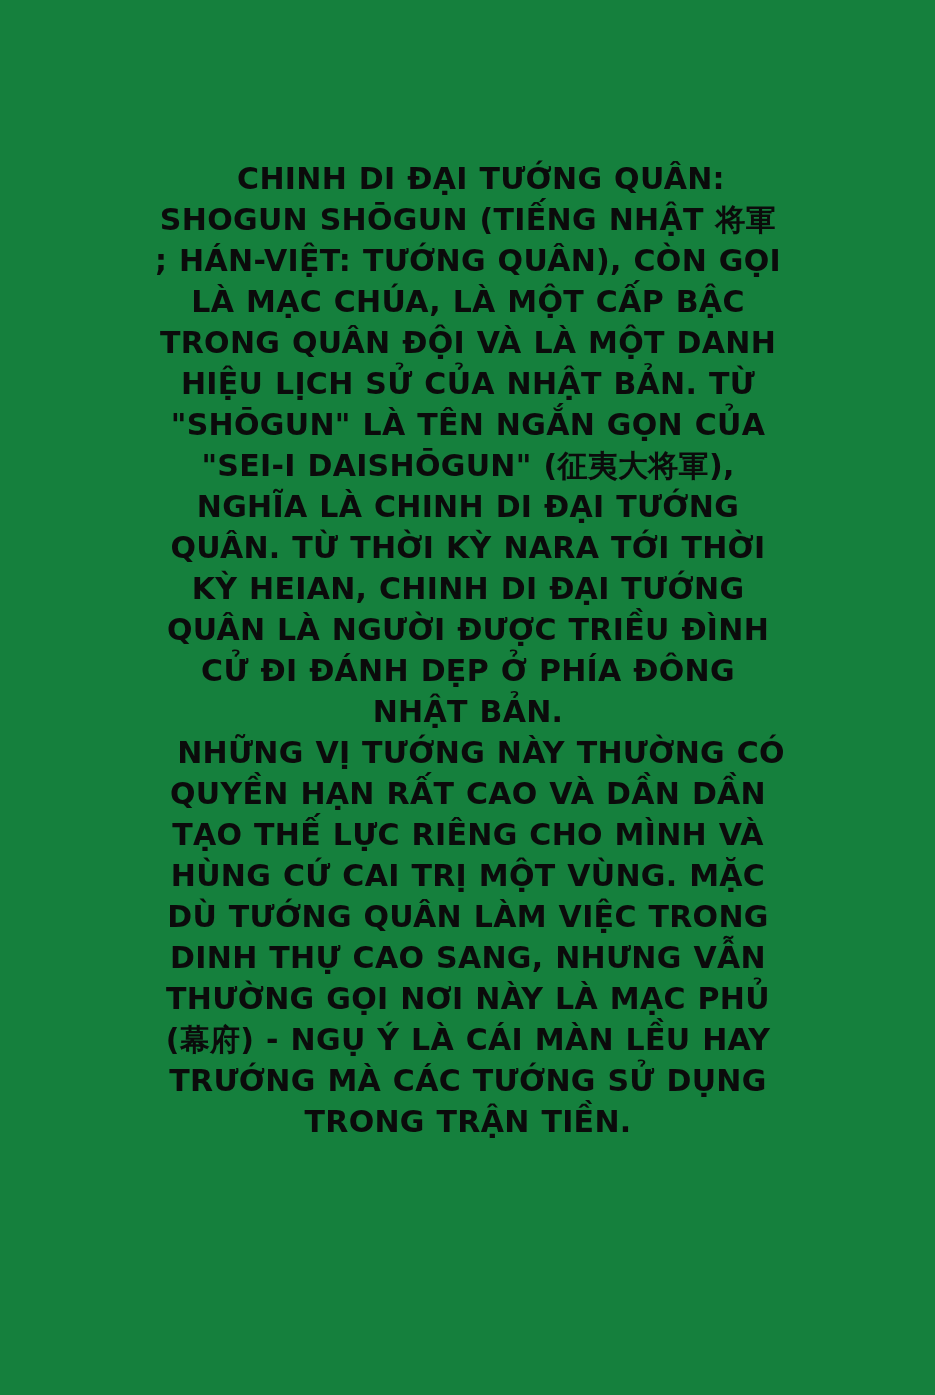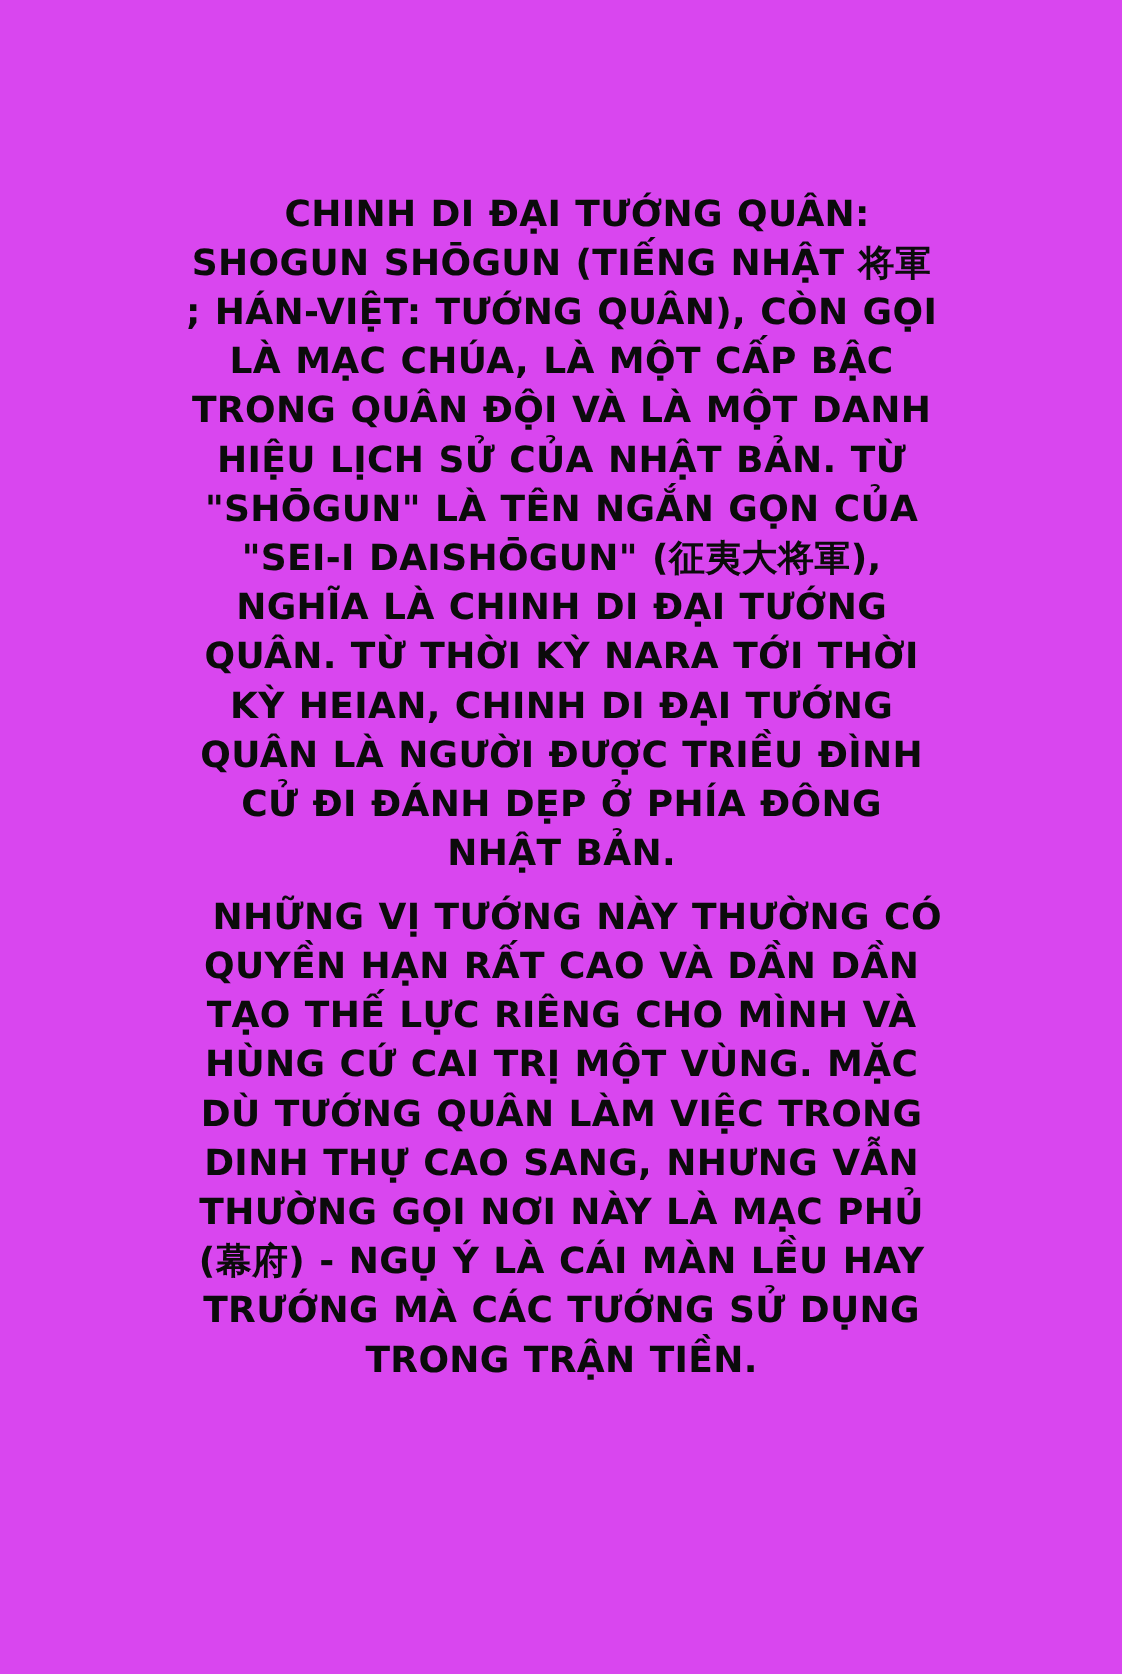--- a/index.html
+++ b/index.html
@@ -10,42 +10,42 @@
   body {
     width: 935px;
     height: 1395px;
     overflow: hidden;
     font-family: "DejaVu Sans", sans-serif;
   }
   .page {
     position: relative;
     width: 935px;
     height: 1395px;
-    background: #d946ef;
+    background: #15803d;
   }
   .text-block {
     position: absolute;
     left: 148px;
     top: 158px;
     width: 640px;
   }
   .para {
     margin: 0;
     text-align: center;
     color: #0b0b0b;
     font-family: "DejaVu Sans", sans-serif;
     font-size: 30px;
     font-weight: 600;
     line-height: 41px;
     letter-spacing: 0.3px;
     text-transform: uppercase;
     word-spacing: 1px;
   }
   .para + .para {
-    margin-top: 12px;
+    margin-top: 0px;
   }
   .para .indent {
     display: inline-block;
     width: 26px;
   }
 </style>
 </head>
 <body>
 
 <div class="page">

